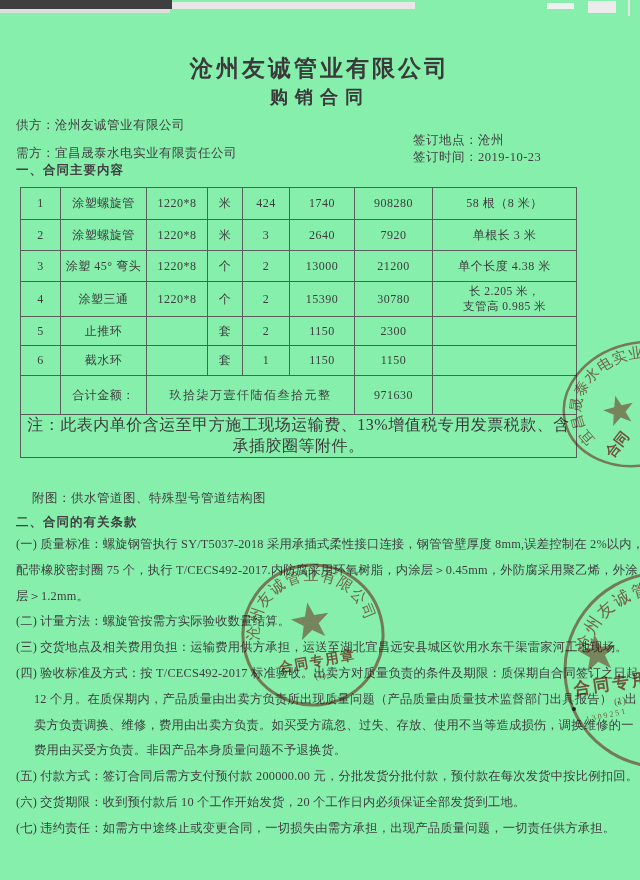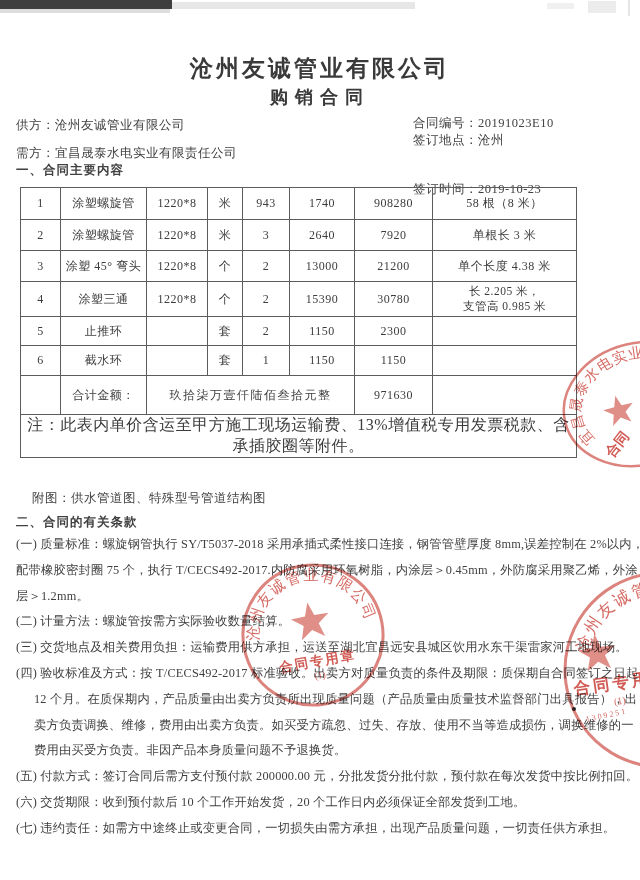--- a/index.html
+++ b/index.html
@@ -1,20 +1,20 @@
 <!DOCTYPE html>
 <html><head>
 <meta charset="utf-8">
 <style>
   html,body{margin:0;padding:0;background:#e9e9e9;}
   #page{
     position:relative;
     width:640px;height:880px;
     margin:0 auto;
-    background:#ffffff;
+    background:#86efac;
     overflow:hidden;
     font-family:"Liberation Serif","DejaVu Serif",serif;
     color:#414141;
   }
   .abs{position:absolute;white-space:nowrap;}
   .center{left:0;width:640px;text-align:center;}
   .doc-title{top:53px;font-size:23px;font-weight:bold;letter-spacing:3px;color:#3a3a3a;}
   .doc-subtitle{top:85px;font-size:18px;font-weight:bold;letter-spacing:7px;color:#3a3a3a;}
   .meta{font-size:12.5px;letter-spacing:0.5px;}
   .sec-head{font-size:12.5px;font-weight:bold;letter-spacing:1px;text-align:right;}
@@ -62,43 +62,42 @@
   <div class="art" style="left:547px;top:3px;width:27px;height:6px;background:#f0f0f0;"></div>
   <div class="art" style="left:588px;top:1px;width:28px;height:12px;background:#ececec;"></div>
   <div class="art" style="left:628px;top:0;width:2px;height:16px;background:#e6e6e6;"></div>
   <div class="art" style="left:572px;top:707px;width:4px;height:4px;border-radius:50%;background:#2f2f2f;"></div>
 
   <div class="abs center doc-title">沧州友诚管业有限公司</div>
   <div class="abs meta" style="left:16px;top:117px;">供方：沧州友诚管业有限公司</div>
 
   <div class="abs center doc-subtitle">购销合同</div>
   <div class="abs meta" style="left:16px;top:145px;text-align:center;">需方：宜昌晟泰水电实业有限责任公司</div>
-  <div class="abs meta" style="left:413px;top:115px;">合同编号：20191023E10</div>
   <div class="abs meta" style="left:413px;top:132px;">签订地点：沧州</div>
-  <div class="abs meta" style="left:413px;top:149px;margin-top:32px;">签订时间：2019-10-23</div>
+  <div class="abs meta" style="left:413px;top:149px;">签订时间：2019-10-23</div>
   <div class="abs sec-head" style="left:16px;top:162px;">一、合同主要内容</div>
 
   <table class="items">
     <colgroup>
       <col style="width:40px">
         <col style="width:86px">
         <col style="width:61px">
         <col style="width:35px">
       <col style="width:47px">
         <col style="width:65px">
         <col style="width:78px">
         <col style="width:144px">
     </colgroup>
     <tbody>
     <tr style="height:32px">
       <td>1</td>
       <td>涂塑螺旋管</td>
       <td>1220*8</td>
       <td>米</td>
-      <td>943</td>
+      <td>424</td>
       <td>1740</td>
       <td>908280</td>
       <td>58 根（8 米）</td>
     </tr>
     <tr style="height:31px">
       <td>2</td>
       <td>涂塑螺旋管</td>
       <td>1220*8</td>
       <td>米</td>
       <td>3</td>

